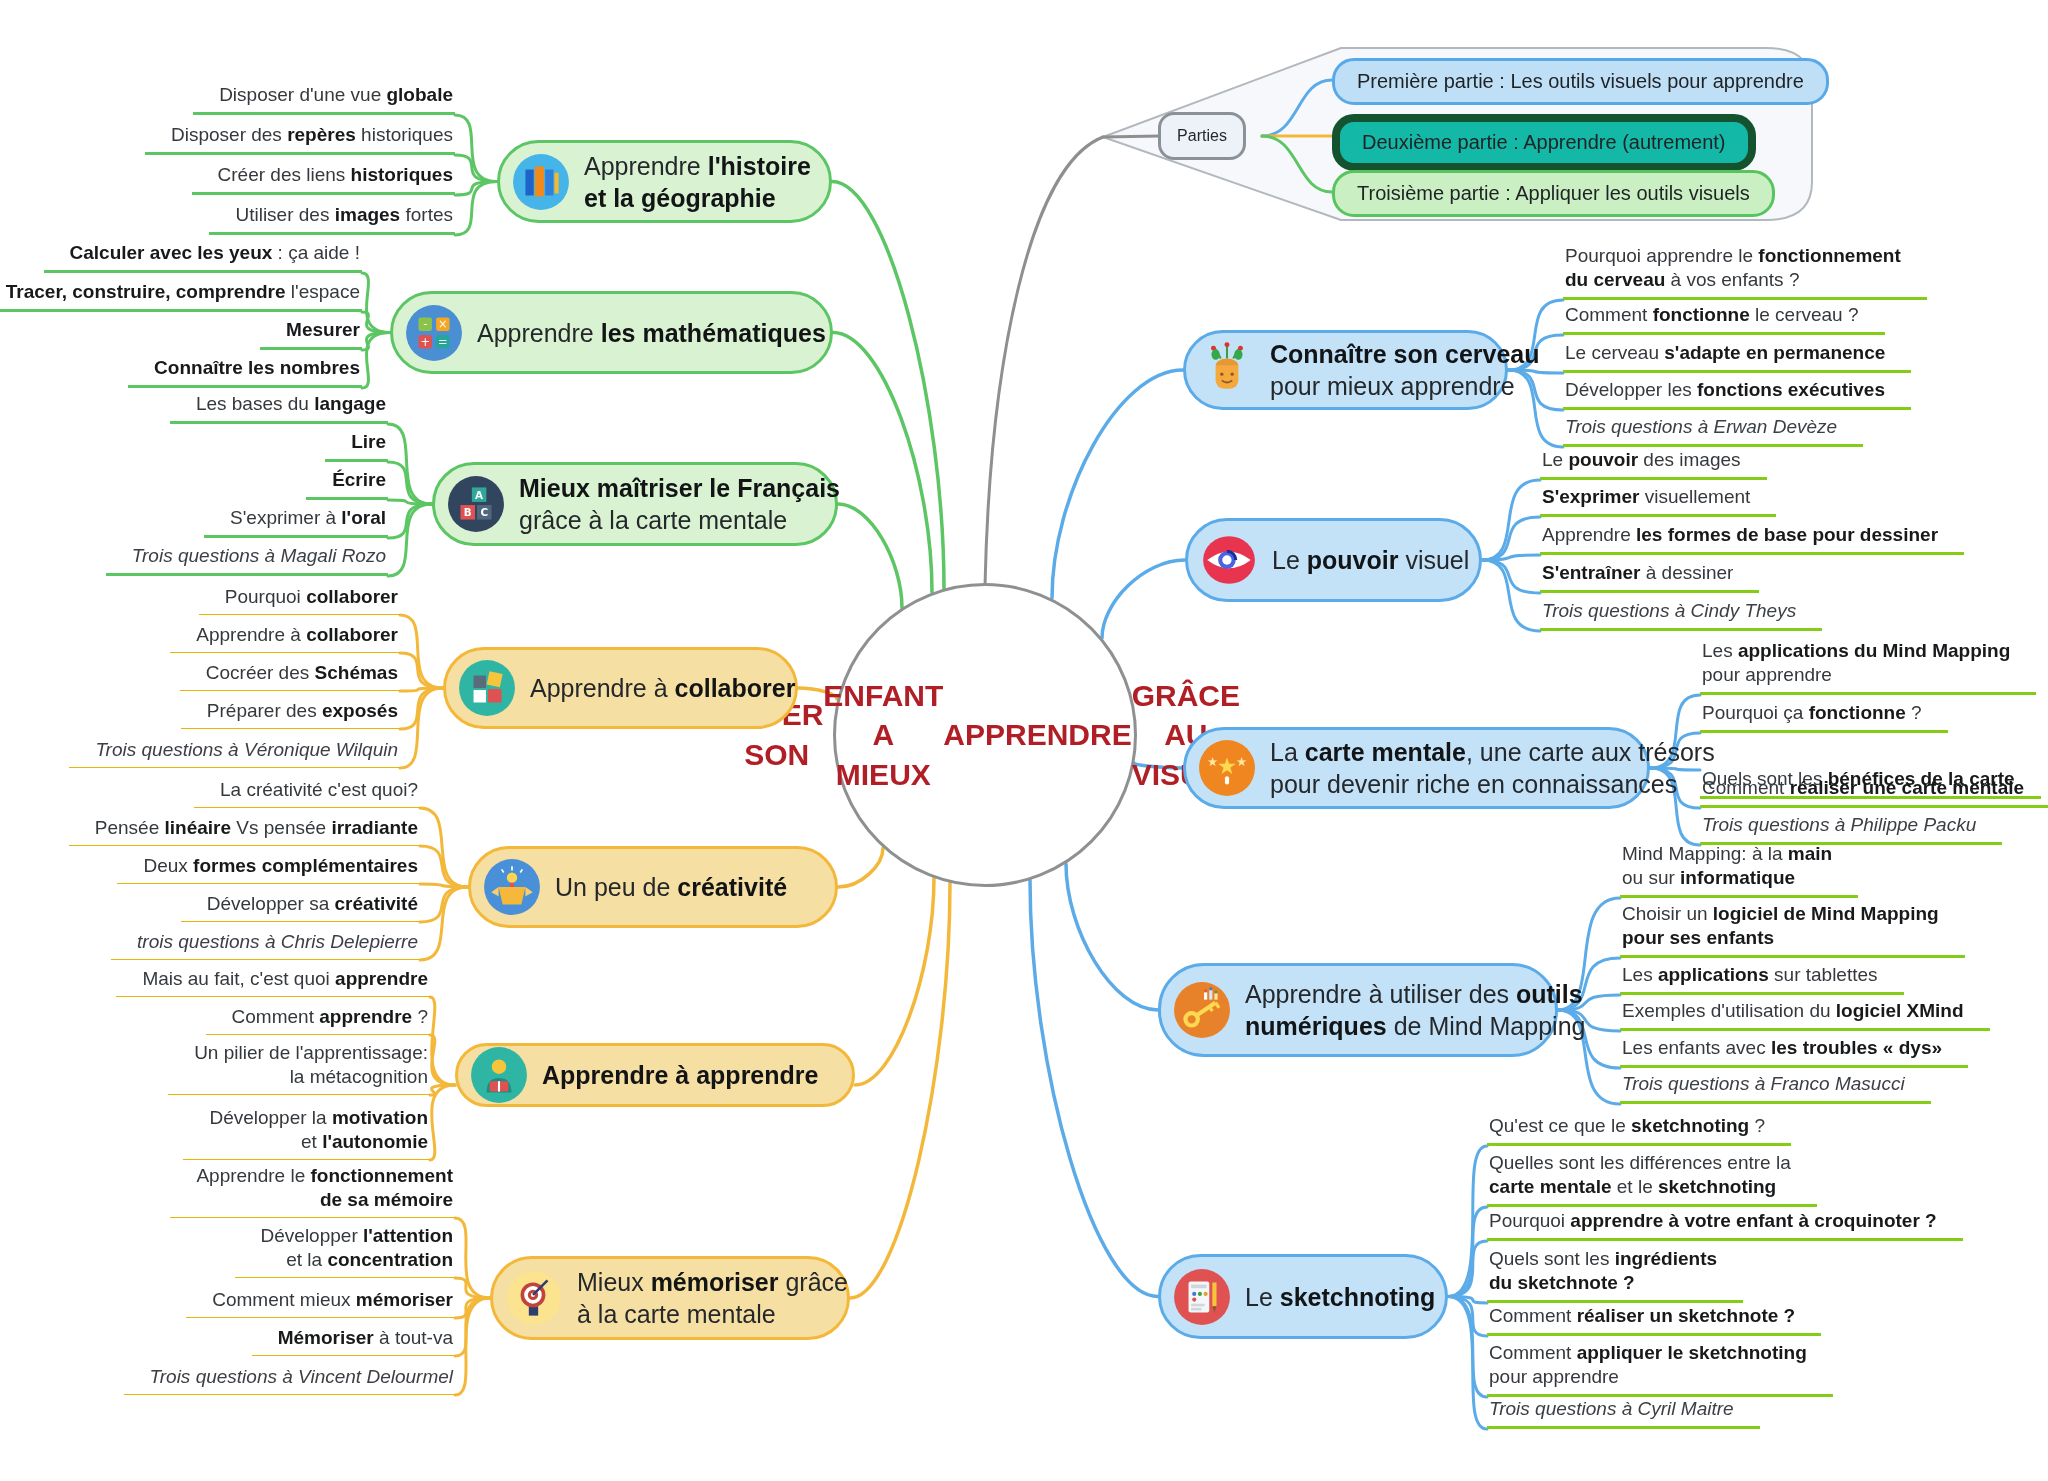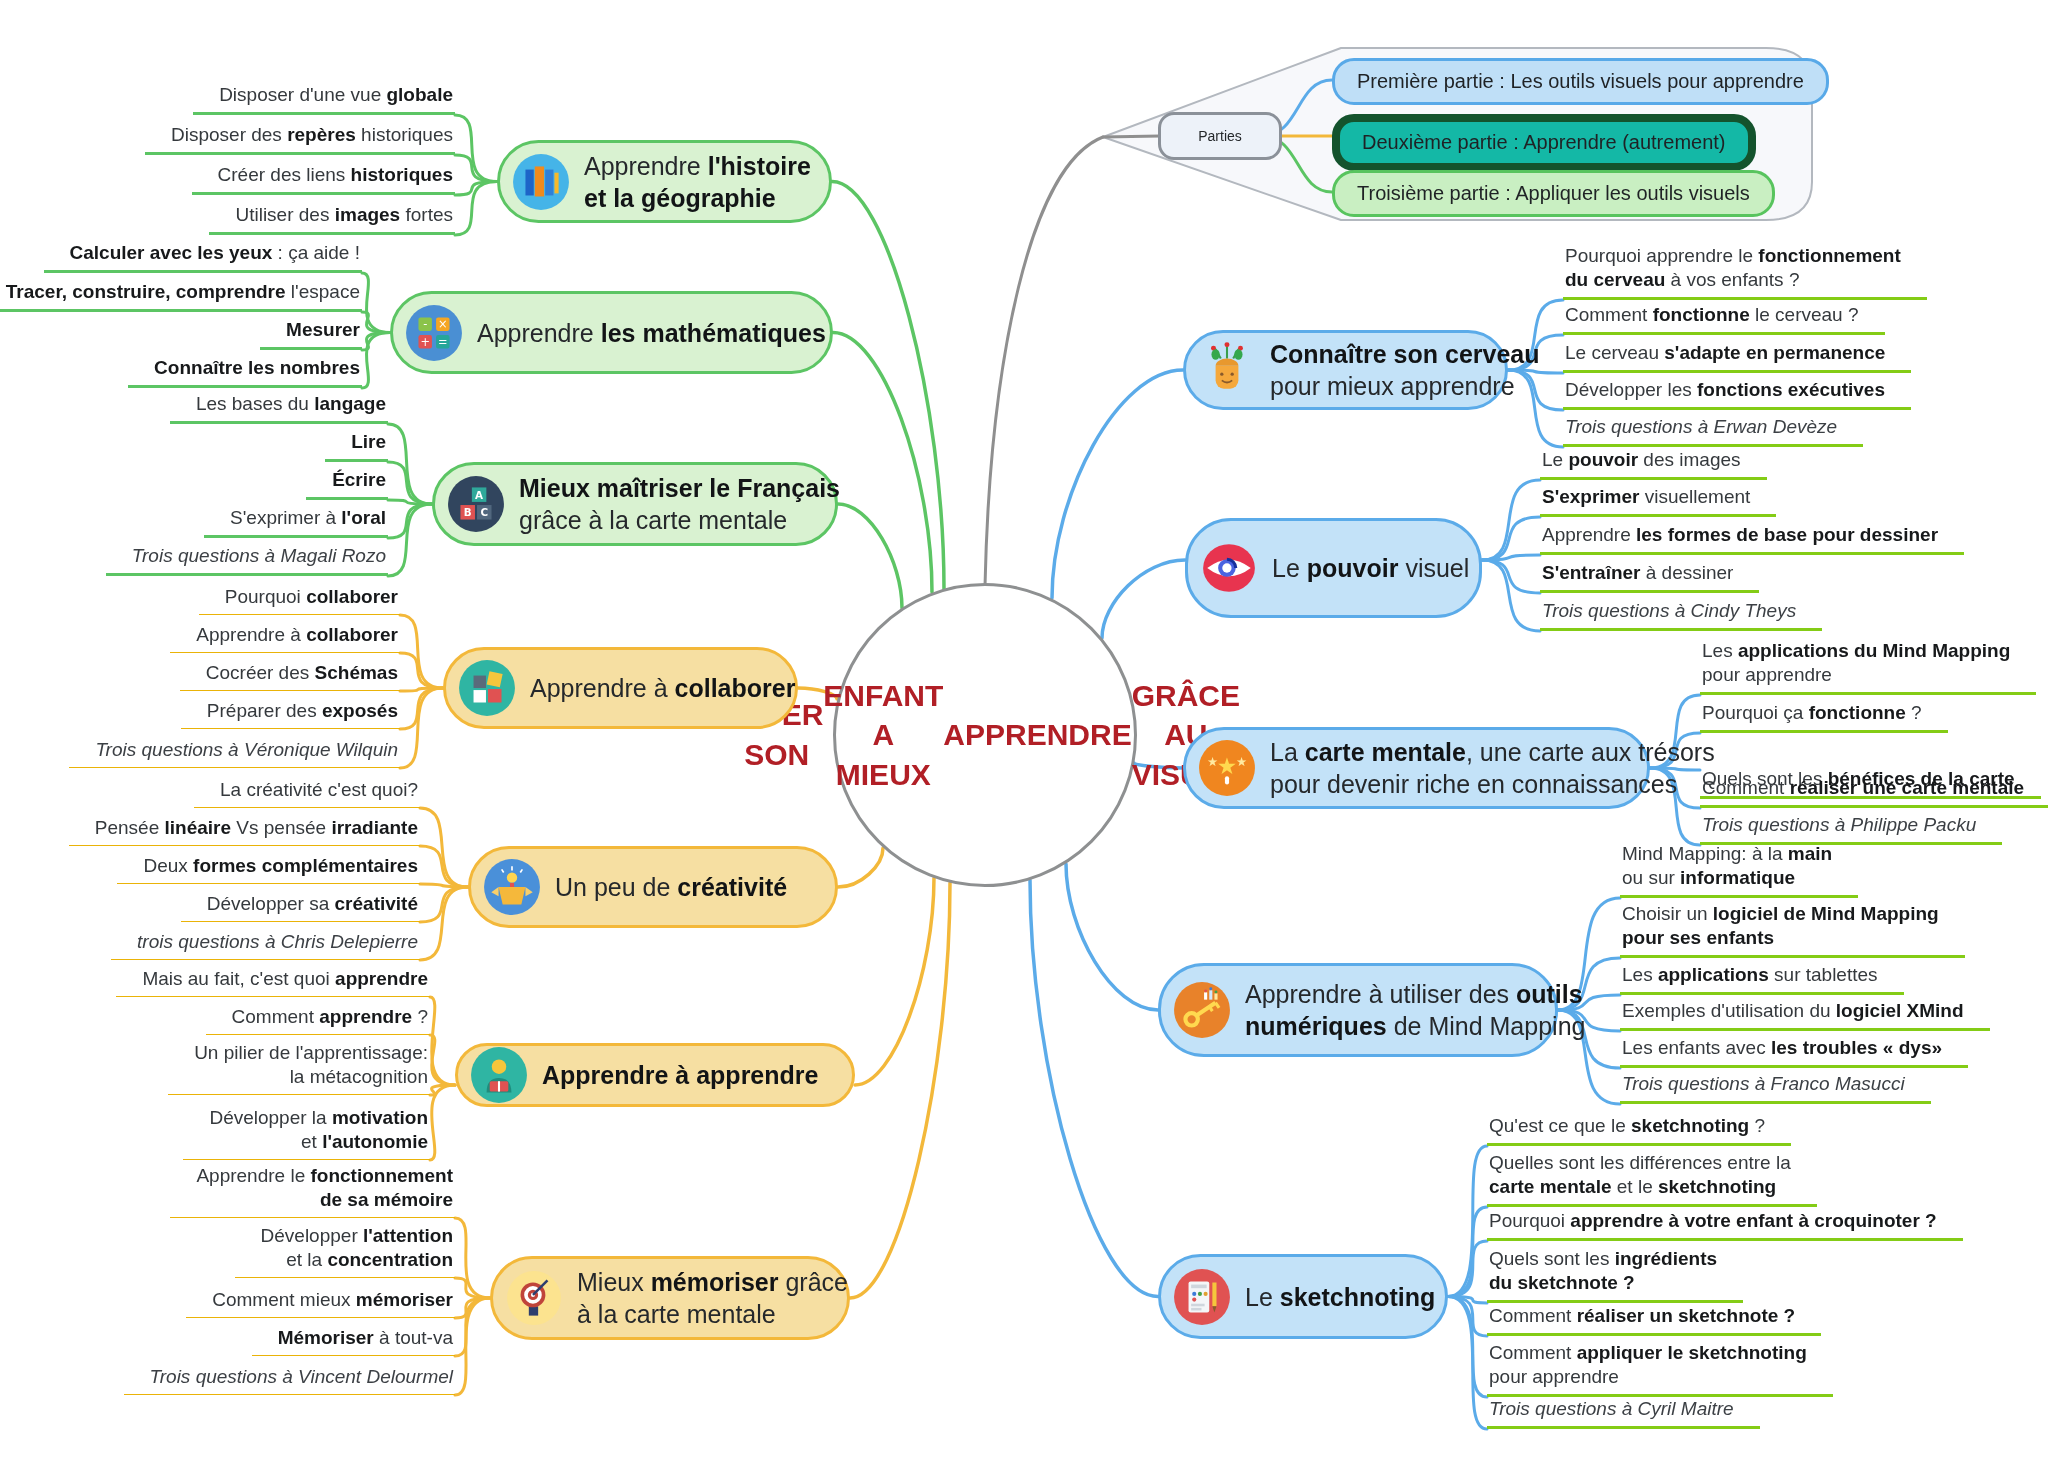--- a/index.html
+++ b/index.html
@@ -21,23 +21,23 @@
   .child.left {text-align:right;padding-left:26px;padding-right:2px;}
   .child.right{text-align:left;padding-right:26px;padding-left:2px;}
   .child.green {border-bottom:3px solid #5cc564;}
   .child.yellow{border-bottom:1px solid #eab308;}
   .child.blue  {border-bottom:3px solid #84cc16;}
   .child.italic{font-style:italic;color:#3c4045;}
   #center-topic{position:absolute;left:833px;top:583px;width:304px;height:304px;border-radius:50%;
         background:#ffffff;border:3px solid #8e9091;box-sizing:border-box;display:flex;align-items:center;
         justify-content:center;text-align:center;font-weight:bold;font-size:30px;line-height:1.32;
         color:#b11f26;z-index:3;padding:18px;}
-  #parties-node{position:absolute;left:1158px;top:112px;width:124px;height:48px;border-radius:16px;
+  #parties-node{position:absolute;left:1158px;top:112px;width:88px;height:48px;border-radius:16px;
         background:#edf2f9;border:3px solid #8b9199;box-sizing:border-box;display:flex;align-items:center;
-        justify-content:center;font-size:14px;color:#25282b;z-index:3;}
+        justify-content:center;font-size:16px;color:#25282b;z-index:3;}
   .pill{position:absolute;font-size:20px;color:#1f2225;padding:9px 22px;border-radius:22px;
         white-space:nowrap;z-index:3;}
   .pill.blue  {background:#bfdff7;border:3px solid #58a9e8;}
   .pill.yellow{background:#14b8a6;border:8px solid #14532d;}
   .pill.green {background:#c9efc2;border:3px solid #58c45e;}
 </style>
 </head>
 <body>
 
 <div id="canvas">
@@ -282,21 +282,21 @@
           <path d="M23 38 q5 4 10 0" stroke="#8a5a2b" stroke-width="1.8" fill="none"></path>
         </svg>
       </span>
       <span class="nlabel"><b>Connaître son cerveau</b><br><span>pour mieux apprendre</span></span>
     </div>
     <div class="child right blue" style="bottom: 1181px; left: 1563px;"><span><span>Pourquoi apprendre le </span><b>fonctionnement</b><br><b>du cerveau</b><span> à vos enfants ?</span></span></div>
     <div class="child right blue" style="bottom: 1146px; left: 1563px;"><span><span>Comment </span><b>fonctionne</b><span> le cerveau ?</span></span></div>
     <div class="child right blue" style="bottom: 1108px; left: 1563px;"><span><span>Le cerveau </span><b>s'adapte en permanence</b></span></div>
     <div class="child right blue" style="bottom: 1071px; left: 1563px;"><span><span>Développer les </span><b>fonctions exécutives</b></span></div>
     <div class="child right blue italic" style="bottom: 1034px; left: 1563px;"><span><span>Trois questions à Erwan Devèze</span></span></div>
-    <div class="node blue" style="left: 1185px; top: 518px; width: 297px; height: 100px;">
+    <div class="node blue" style="left: 1185px; top: 518px; width: 297px; height: 84px;">
       <span class="icon">
         <svg xmlns="http://www.w3.org/2000/svg" width="58" height="58" viewBox="0 0 56 56">
           <ellipse cx="28" cy="28" rx="25" ry="23" fill="#e8344f"></ellipse>
           <path d="M7 28 Q28 12 49 28 Q28 44 7 28 Z" fill="#ffffff"></path>
           <circle cx="26" cy="28" r="8.5" fill="#4a63e0"></circle>
           <circle cx="26" cy="28" r="4.5" fill="#ffffff"></circle>
           <path d="M26 19.5 a8.5 8.5 0 0 1 8.5 8.5" stroke="#16309c" stroke-width="3" fill="none"></path>
         </svg>
       </span>
       <span class="nlabel"><span>Le </span><b>pouvoir</b><span> visuel</span></span>

